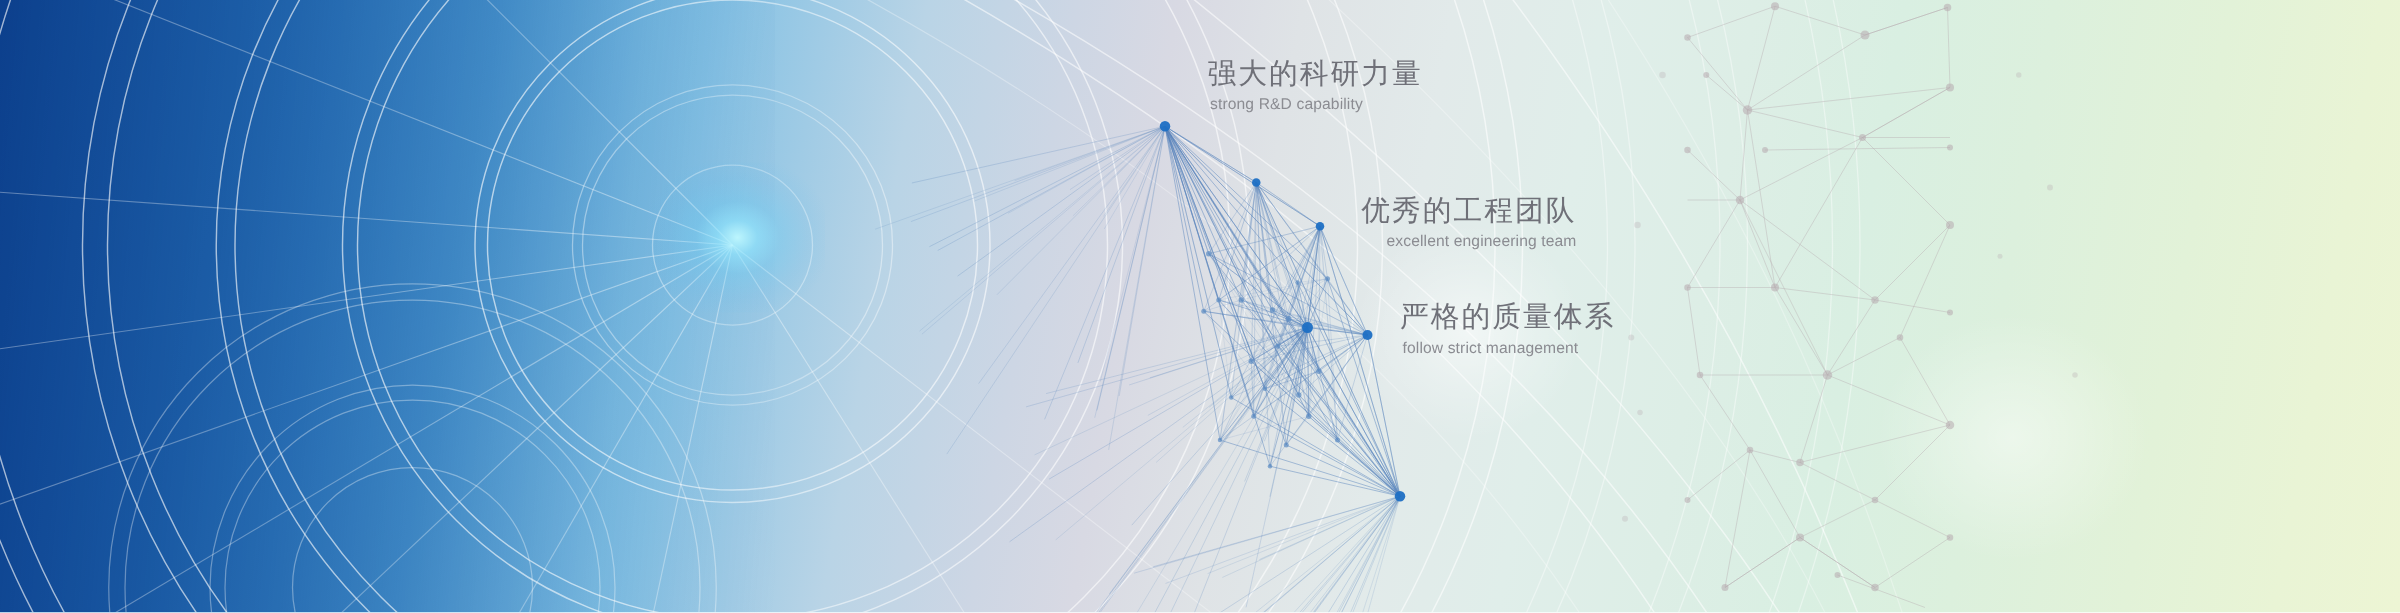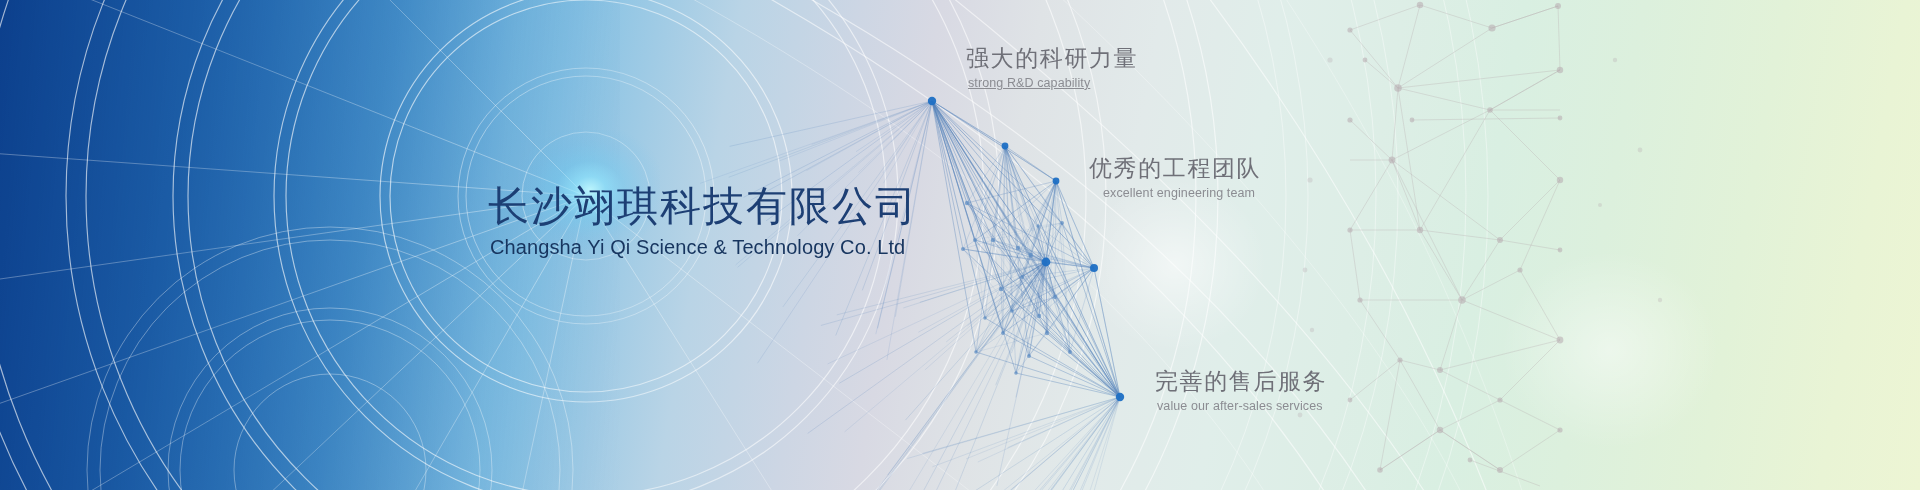--- a/index.html
+++ b/index.html
@@ -103,23 +103,23 @@
   }
   .feature .en{
     display:block;
     font-size:12.5px;
     letter-spacing:.1px;
     color:#8b8c92;
     line-height:1.3;
     margin-top:2px;
   }
   .f1{left:966px;top:44px;}
-  .f1 .en{margin-left:2px;text-decoration:underline;}
+  .f1 .en{margin-left:2px;}
   .f2{left:1089px;top:154px;}
-  .f2 .en{margin-left:14px;}
+  .f2 .en{margin-left:2px;text-align:right;}
   .f3{left:1120px;top:239px;}
   .f3 .en{margin-left:2px;}
   .f4{left:1155px;top:367px;}
   .f4 .en{margin-left:2px;}
 
   svg{display:block;}
 </style>
 </head>
 <body>
 
@@ -612,34 +612,30 @@
         <circle cx="1016" cy="373" r="1.8" fill="#5e8dc4" fill-opacity="0.72"></circle>
         <circle cx="1022" cy="277" r="2" fill="#5e8dc4" fill-opacity="0.72"></circle>
         <circle cx="1012" cy="311" r="1.8" fill="#5e8dc4" fill-opacity="0.72"></circle>
         <circle cx="985" cy="318" r="1.8" fill="#5e8dc4" fill-opacity="0.72"></circle>
         <circle cx="976" cy="352" r="1.8" fill="#5e8dc4" fill-opacity="0.72"></circle>
         <circle cx="1062" cy="223" r="2" fill="#5e8dc4" fill-opacity="0.72"></circle>
         <circle cx="1038" cy="226" r="1.8" fill="#5e8dc4" fill-opacity="0.72"></circle>
       </g>
   </svg>
 
-  <div class="title-block">
-    <h1 class="cn-title">长沙翊琪科技有限公司</h1>
-    <div class="en-title">Changsha Yi Qi Science &amp; Technology Co. Ltd</div>
-  </div>
 
   <div class="feature f1">
     <span class="cn">强大的科研力量</span>
     <span class="en">strong R&amp;D capability</span>
   </div>
 
   <div class="feature f2">
     <span class="cn">优秀的工程团队</span>
     <span class="en">excellent engineering team</span>
   </div>
 
-
-  <div class="feature f4">
-    <span class="cn">完善的售后服务</span>
-    <span class="en">value our after-sales services</span>
+  <div class="feature f3">
+    <span class="cn">严格的质量体系</span>
+    <span class="en">follow strict management</span>
   </div>
 
+
 </div>
 
 </body></html>

